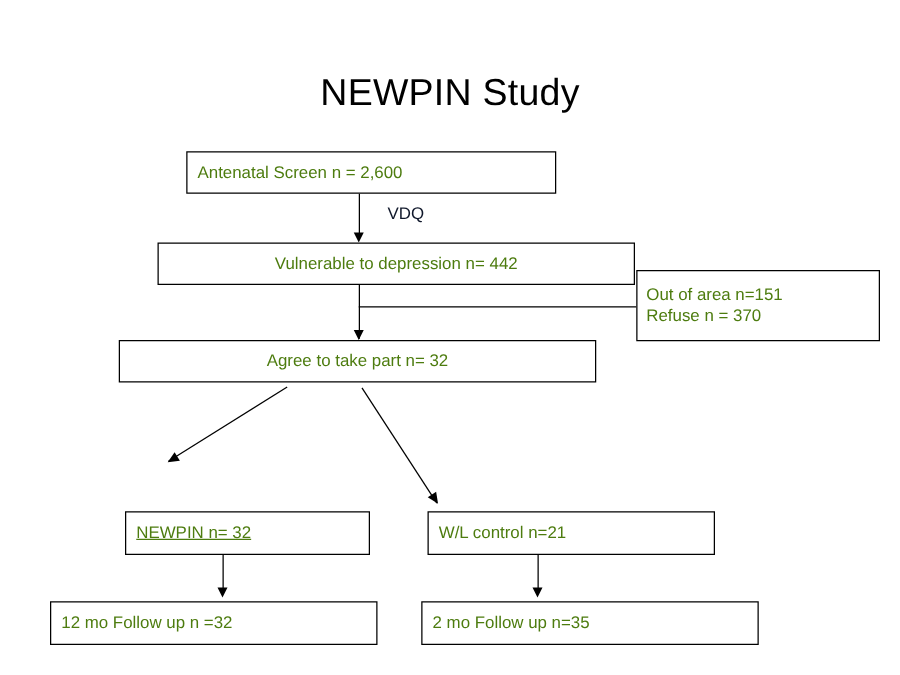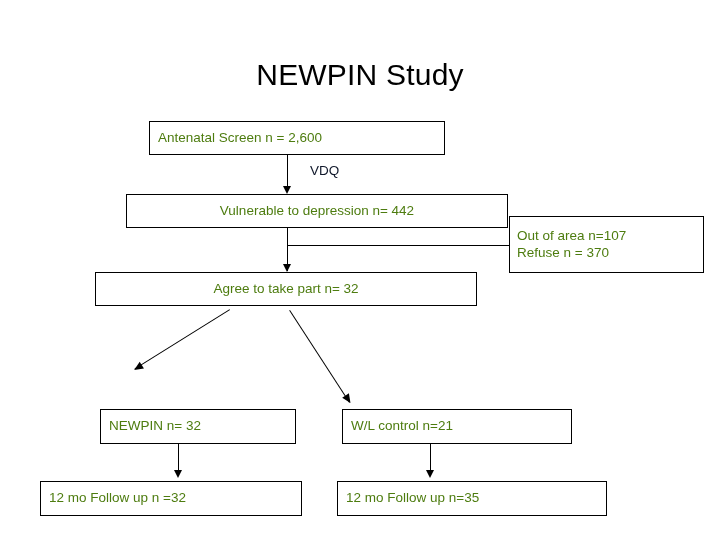--- a/index.html
+++ b/index.html
@@ -113,21 +113,21 @@
   <div class="arrowhead-down" style="left:283px; top:186px;"></div>
 
   <div class="free-label" style="left:310px; top:163px;">VDQ</div>
 
   <div class="box center" style="left:98px; top:194px; width:382px; height:34px;margin-left:28px;">
     <span>Vulnerable to depression n= 442</span>
   </div>
 
   <div class="box left" style="left:509px; top:216px; width:195px; height:57px; padding-left:7px;">
     <span class="multi">
-      <span class="multi">Out of area n=107</span>
+      <span class="multi">Out of area n=151</span>
       <span class="multi">Refuse n = 370</span>
     </span>
   </div>
 
   <div class="vline" style="left:287px; top:228px; height:43px;"></div>
   <div class="hline" style="left:287px; top:245px; width:222px;"></div>
   <div class="arrowhead-down" style="left:283px; top:264px;"></div>
 
   <div class="box center" style="left:95px; top:272px; width:382px; height:34px;">
     <span>Agree to take part n= 32</span>
@@ -136,35 +136,35 @@
   <div class="diag" style="left:230px; top:310px; transform: rotate(148deg);">
     <div class="shaft" style="width:112px;"></div>
     <div class="head" style="left:104px;"></div>
   </div>
 
   <div class="diag" style="left:290px; top:310px; transform: rotate(57deg);">
     <div class="shaft" style="width:110px;"></div>
     <div class="head" style="left:102px;"></div>
   </div>
 
-  <div class="box left" style="left:100px; top:409px; width:196px; height:35px;">
+  <div class="box left" style="left:100px; top:409px; width:196px; height:35px;text-decoration:underline;">
     <span>NEWPIN n= 32</span>
   </div>
 
   <div class="box left" style="left:342px; top:409px; width:230px; height:35px;">
     <span>W/L control n=21</span>
   </div>
 
   <div class="vline" style="left:178px; top:444px; height:28px;"></div>
   <div class="arrowhead-down" style="left:174px; top:470px;"></div>
 
   <div class="vline" style="left:430px; top:444px; height:28px;"></div>
   <div class="arrowhead-down" style="left:426px; top:470px;"></div>
 
   <div class="box left" style="left:40px; top:481px; width:262px; height:35px;">
     <span>12 mo Follow up n =32</span>
   </div>
 
   <div class="box left" style="left:337px; top:481px; width:270px; height:35px;">
-    <span>12 mo Follow up n=35</span>
+    <span>2 mo Follow up n=35</span>
   </div>
 
 </div>
 
 </body></html>

